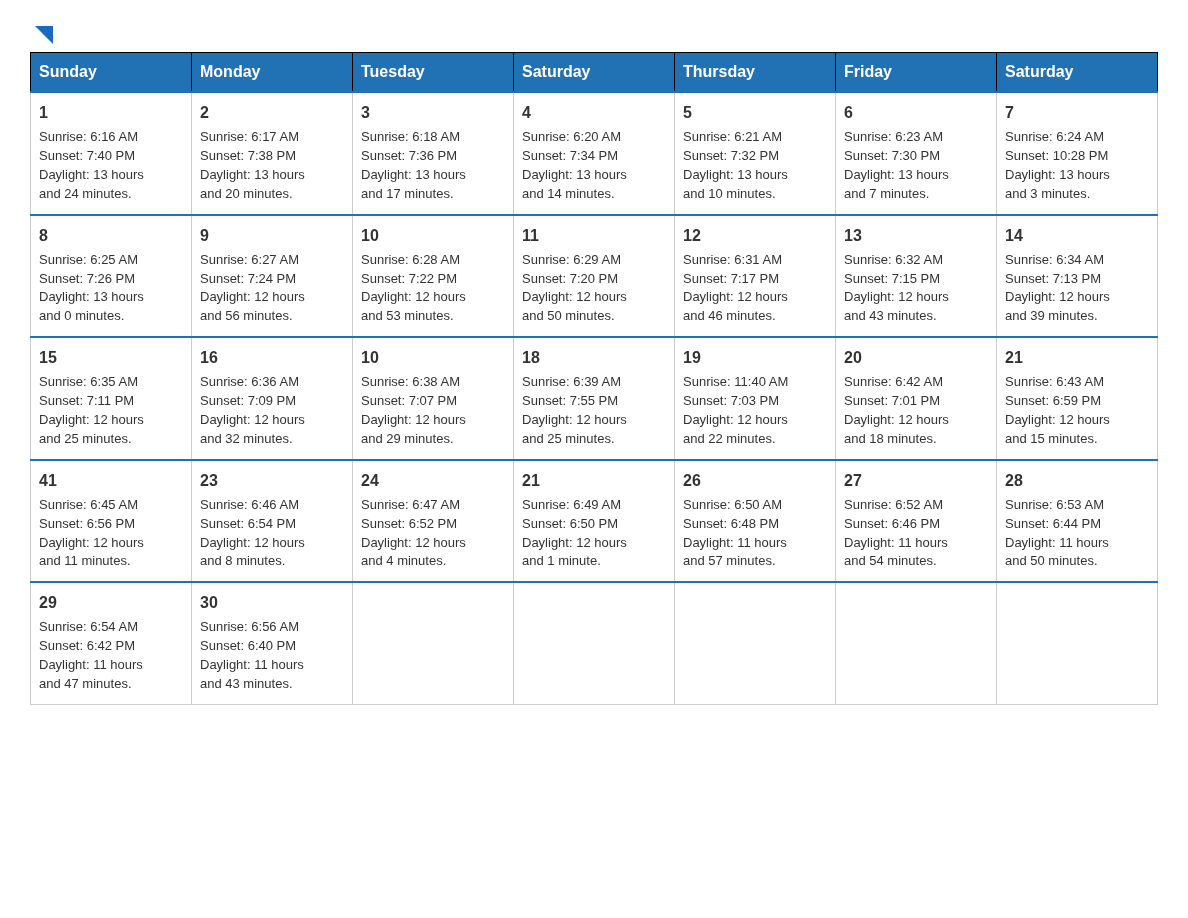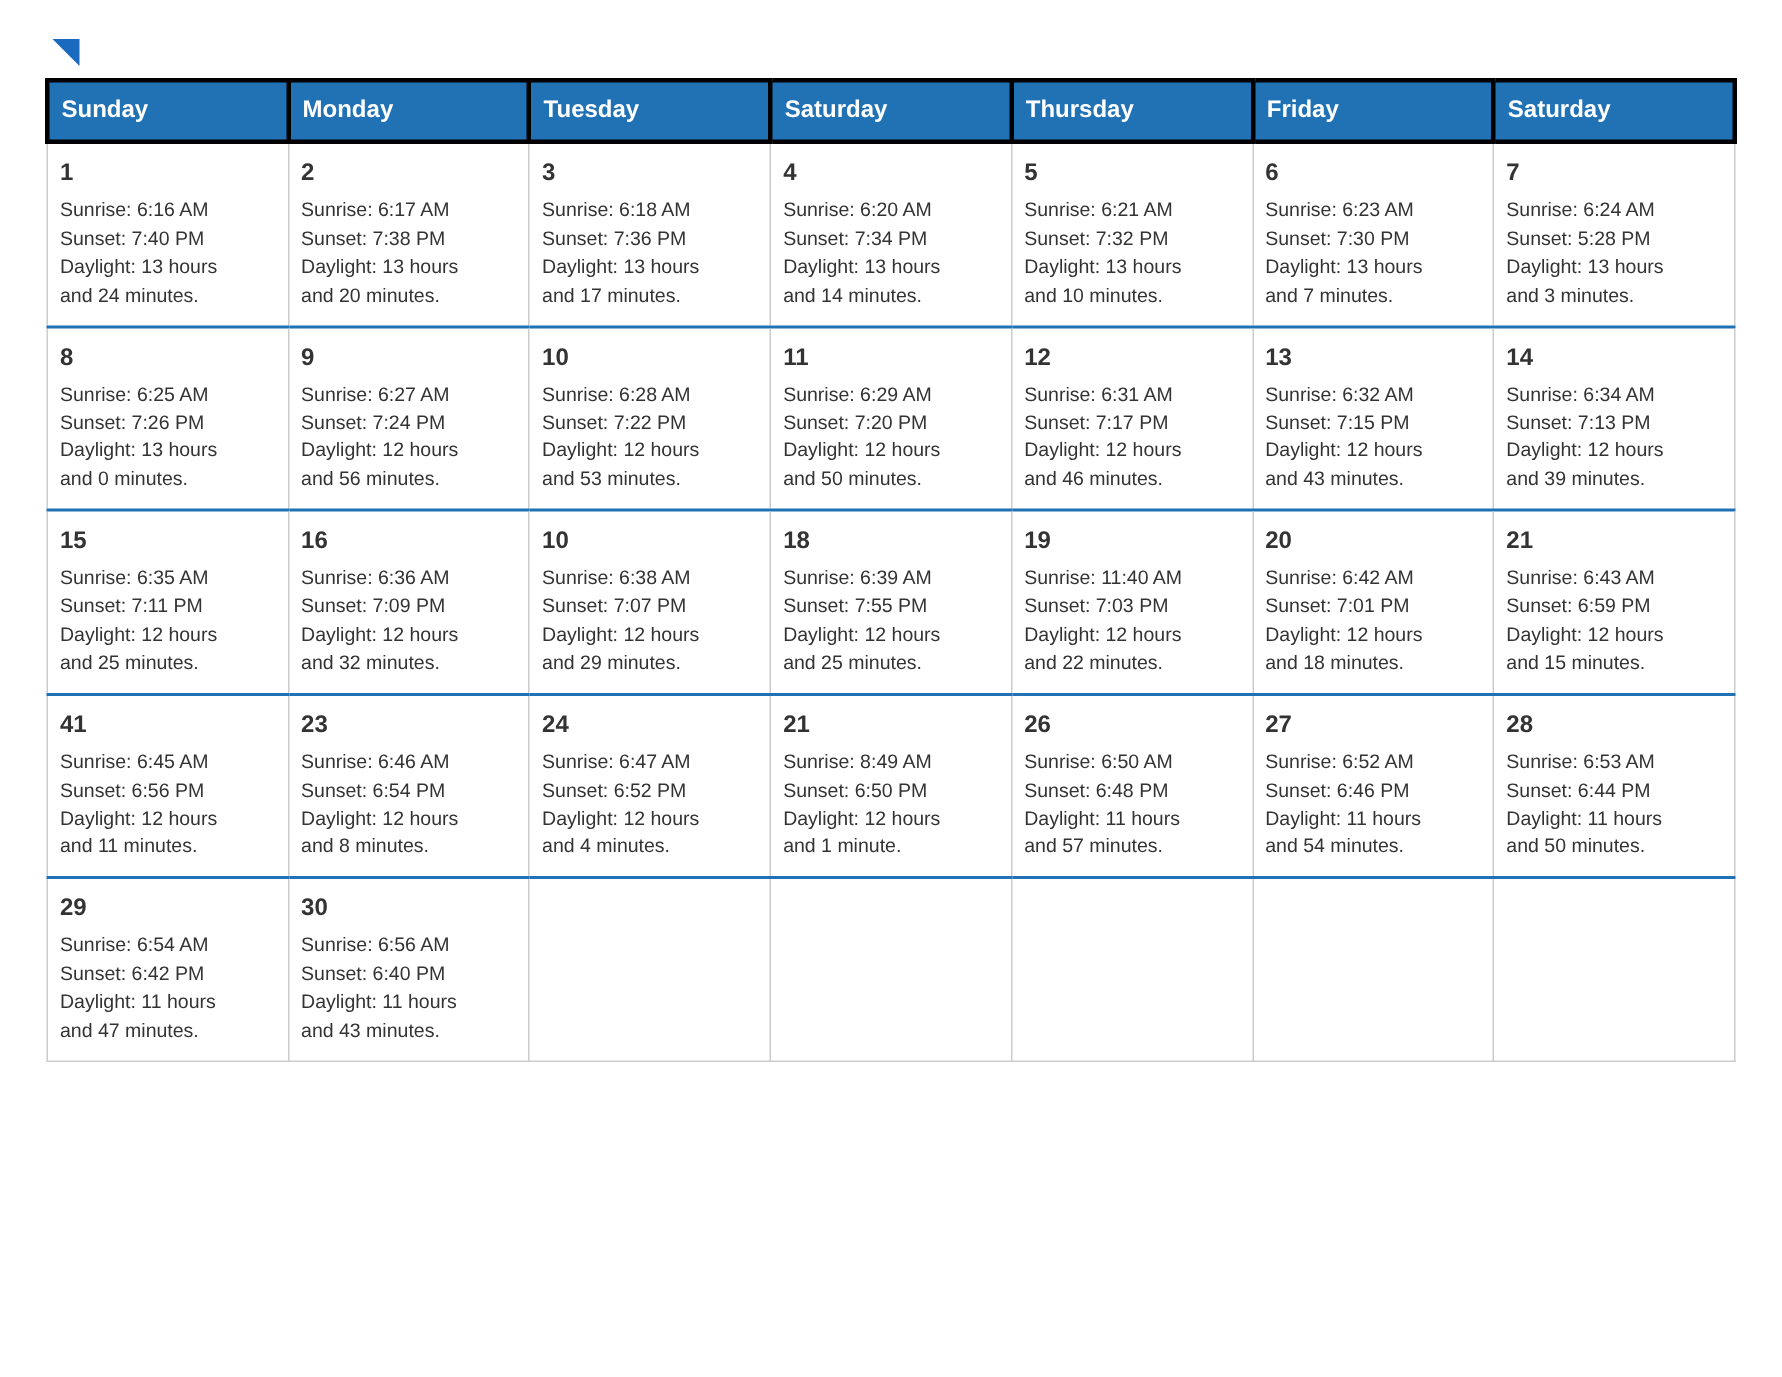--- a/index.html
+++ b/index.html
@@ -40,21 +40,21 @@
       border-collapse: collapse;
       margin-top: 8px;
     }
     .calendar th {
       background-color: #2171b5;
       color: #fff;
       font-size: 16px;
       font-weight: bold;
       padding: 10px 8px;
       text-align: left;
-      border: 3px solid #000000;
+      border: 1px solid #000000;
     }
     .calendar td {
       vertical-align: top;
       padding: 8px 8px 10px 8px;
       border: 1px solid #ccc;
       font-size: 13px;
       color: #333;
       line-height: 1.45;
       width: 14.28%;
     }
@@ -142,21 +142,21 @@
         <td>
           <span class="day-num">6</span>
           <span>Sunrise: 6:23 AM</span><br>
           <span>Sunset: 7:30 PM</span><br>
           <span>Daylight: 13 hours</span><br>
           <span>and 7 minutes.</span>
         </td>
         <td>
           <span class="day-num">7</span>
           <span>Sunrise: 6:24 AM</span><br>
-          <span>Sunset: 5:28 PM</span><br>
+          <span>Sunset: 10:28 PM</span><br>
           <span>Daylight: 13 hours</span><br>
           <span>and 3 minutes.</span>
         </td>
       </tr>
       <tr class="week-row">
         <td>
           <span class="day-num">8</span>
           <span>Sunrise: 6:25 AM</span><br>
           <span>Sunset: 7:26 PM</span><br>
           <span>Daylight: 13 hours</span><br>
@@ -273,21 +273,21 @@
         </td>
         <td>
           <span class="day-num">24</span>
           <span>Sunrise: 6:47 AM</span><br>
           <span>Sunset: 6:52 PM</span><br>
           <span>Daylight: 12 hours</span><br>
           <span>and 4 minutes.</span>
         </td>
         <td>
           <span class="day-num">21</span>
-          <span>Sunrise: 8:49 AM</span><br>
+          <span>Sunrise: 6:49 AM</span><br>
           <span>Sunset: 6:50 PM</span><br>
           <span>Daylight: 12 hours</span><br>
           <span>and 1 minute.</span>
         </td>
         <td>
           <span class="day-num">26</span>
           <span>Sunrise: 6:50 AM</span><br>
           <span>Sunset: 6:48 PM</span><br>
           <span>Daylight: 11 hours</span><br>
           <span>and 57 minutes.</span>

